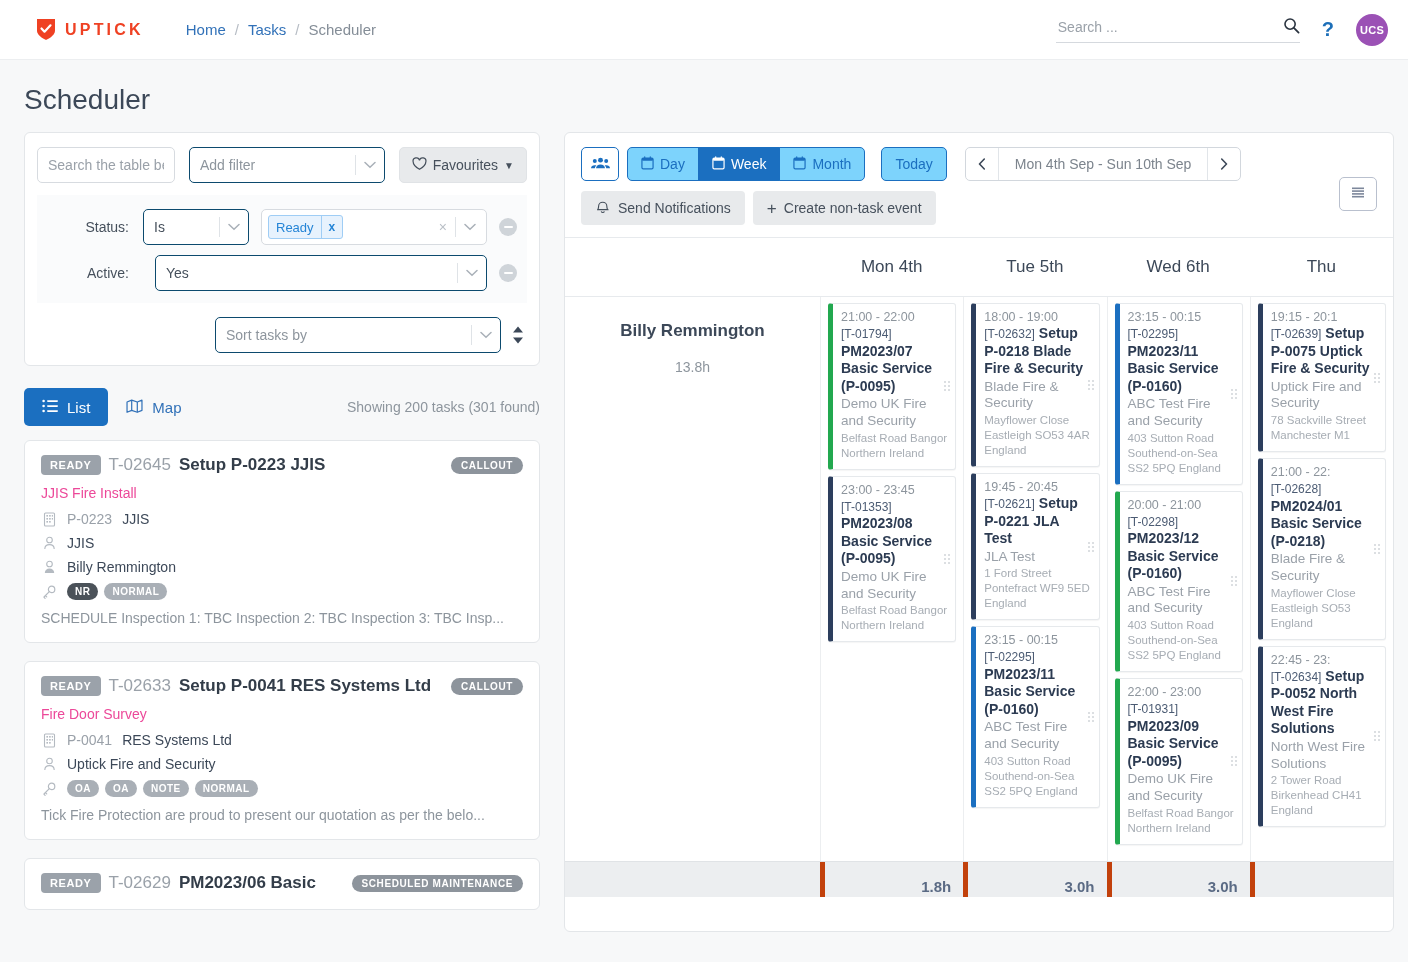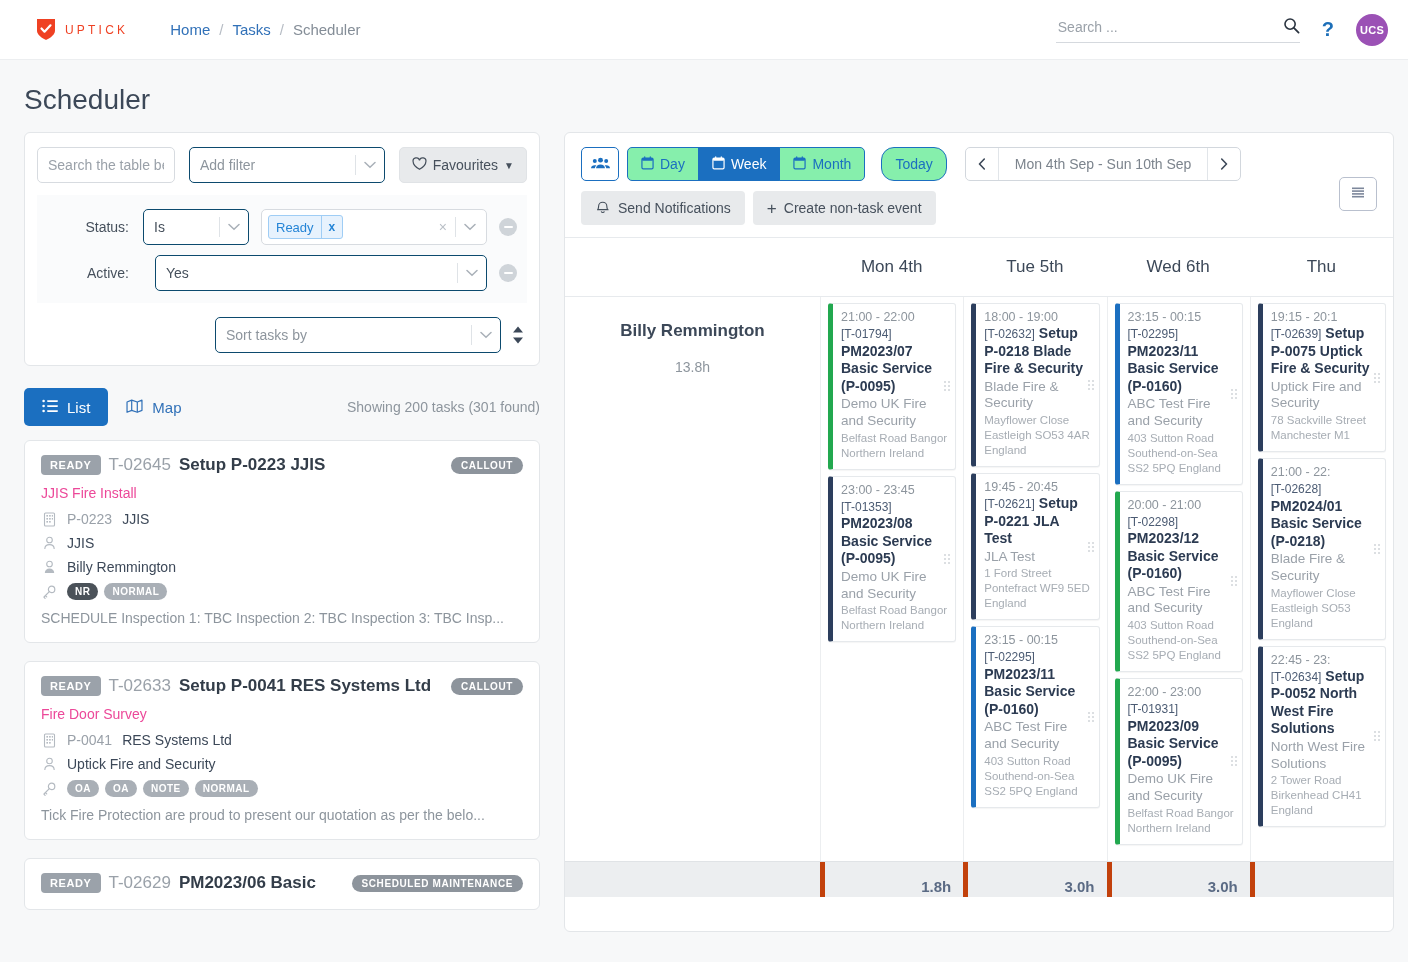--- a/index.html
+++ b/index.html
@@ -18,21 +18,21 @@
   .topnav {
     height: 60px; background: #ffffff;
     display: flex; align-items: center;
     padding: 0 20px 0 36px;
     border-bottom: 1px solid #eceef0;
     position: relative;
   }
   .brand { display:flex; align-items:center; gap:9px; }
   .brand-mark { width:20px; height:23px; display:block; }
   .brand-text {
-    font-size: 12px; font-weight: 400; letter-spacing: 3.2px;
+    font-size: 16px; font-weight: 700; letter-spacing: 3.2px;
     color: #ef4123;
   }
   .crumbs { display:flex; align-items:center; gap:9px; margin-left: 42px; font-size:15px; }
   .crumb-link { color:#3171b8; text-decoration:none; cursor:pointer; }
   .crumb-sep { color:#b6bcc4; }
   .crumb-current { color:#848d97; }
 
   .nav-right { margin-left:auto; display:flex; align-items:center; gap:22px; }
   .search-wrap {
     width: 244px; border-bottom: 1px solid #d5d9de;
@@ -164,35 +164,35 @@
 
   
   .cal-card {
     flex:1; background:#fff; border:1px solid #e3e6e9; border-radius:6px;
     height: 800px; overflow:hidden; position:relative;
   }
   .cal-toolbar { padding:14px 14px 12px 16px; position:relative; }
   .tb-row { display:flex; align-items:center; gap:8px; }
   .tb-row.second { margin-top:10px; }
   .btn-o {
-    height:34px; border:1px solid #1b6fc0; color:#1b6fc0; background:#86efac;
+    height:34px; border:1px solid #1b6fc0; color:#1b6fc0; background:#7dd3fc;
     display:flex; align-items:center; gap:6px; padding:0 13px; font-size:14px;
     cursor:pointer; border-radius:5px;
   }
   .seg { display:flex; }
   .seg .btn-o { border-radius:0; margin-left:-1px; }
   .seg .btn-o:first-child { border-radius:5px 0 0 5px; margin-left:0; }
   .seg .btn-o:last-child { border-radius:0 5px 5px 0; }
   .seg .btn-o.on { background:#1b6fc0; color:#fff; }
   .icon-btn-sq {
     width:38px; height:34px; border:1px solid #1b6fc0; border-radius:5px;
     display:flex; align-items:center; justify-content:center; color:#1b6fc0;
     background:#fff; cursor:pointer;
   }
-  .today-btn { border-radius:13px;text-align:center; }
+  .today-btn { border-radius:5px;text-align:center; }
   .daterange {
     display:flex; align-items:center; border:1px solid #d2d7dd; border-radius:5px;
     height:34px; margin-left:10px; overflow:hidden;
   }
   .dr-arrow { width:32px; height:100%; display:flex; align-items:center; justify-content:center;
     color:#3c4858; cursor:pointer; font-size:13px; }
   .dr-text { padding:0 16px; font-size:14px; color:#7c848d; border-left:1px solid #e1e5e9; border-right:1px solid #e1e5e9;
     height:100%; display:flex; align-items:center; min-width:192px; justify-content:center; }
   .btn-grey {
     height:34px; background:#e8eaec; border:none; border-radius:4px;

